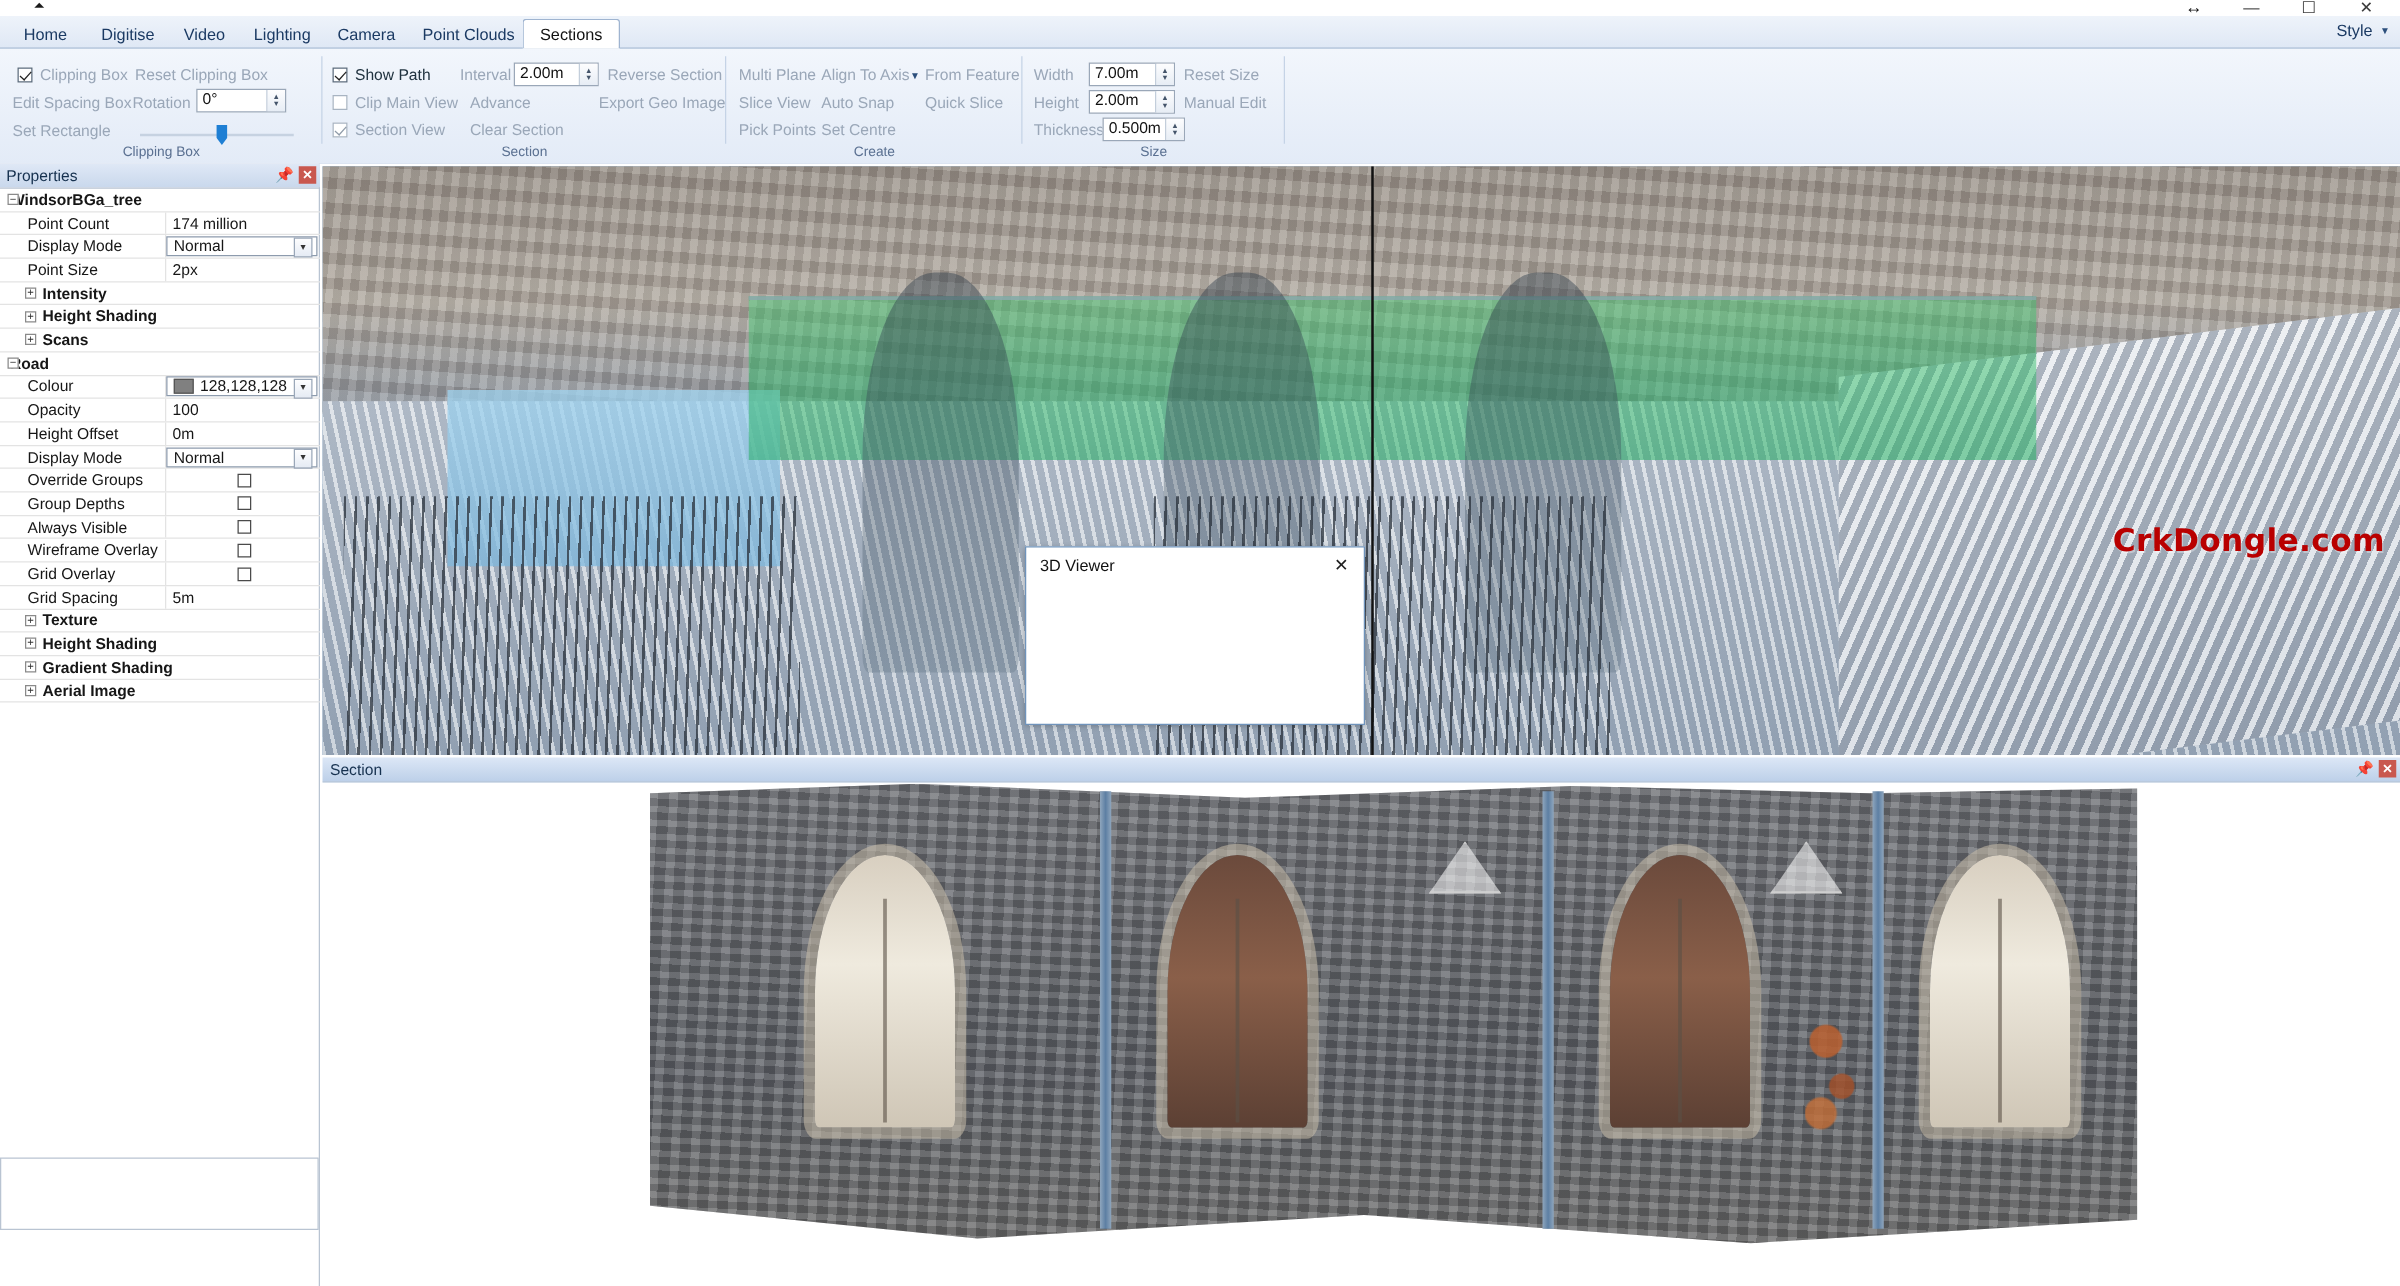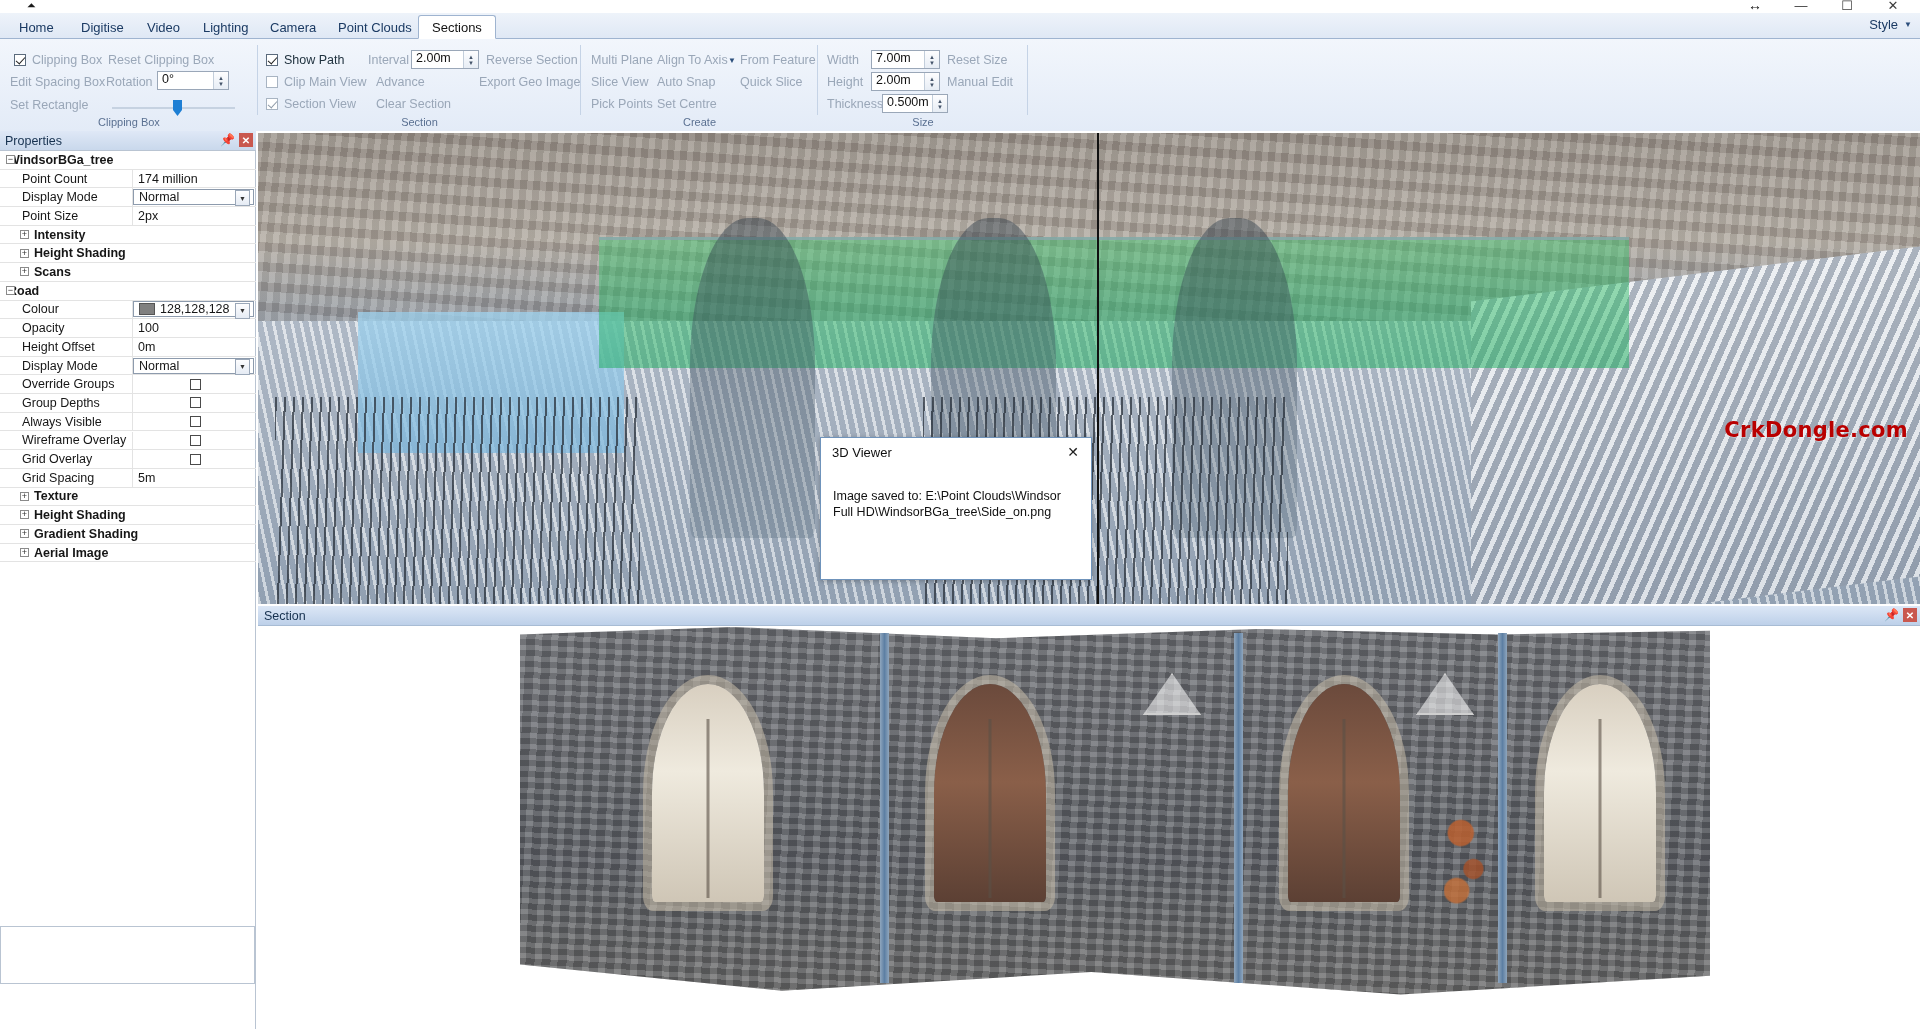--- a/index.html
+++ b/index.html
@@ -212,21 +212,21 @@
   .v-line {
     position: absolute; top: 0; width: 2px; height: 100%; background: #111;
   }
   .v-fence {
     position: absolute; bottom: 0; width: 22%; height: 44%;
     background: repeating-linear-gradient(92deg, rgba(40,48,58,.75) 0 2px, rgba(255,255,255,0) 2px 9px);
   }
   .wm {
     position: absolute; right: 12px; top: 285px;
     font-family: "DejaVu Sans", sans-serif;
-    font-size: 21px; font-weight: 700; color: #b90000;
+    font-size: 25px; font-weight: 700; color: #b90000;
     letter-spacing: .3px;
     text-shadow: 1px 1px 0 rgba(255,255,255,.35);
   }
 
   
   .dlg {
     position: absolute; left: 820px; top: 437px; width: 272px; height: 143px;
     background: #ffffff; border: 1px solid #6f93bb;
     box-shadow: 0 1px 5px rgba(0,0,0,.28);
   }
@@ -570,21 +570,20 @@
     <div class="v-fence" style="left:40%"></div>
     <div class="v-line" style="left:50.5%"></div>
     <div class="wm">CrkDongle.com</div>
   </div>
 
   <div class="dlg">
     <div class="dlg-title">
       <span>3D Viewer</span>
       <span class="dlg-x">✕</span>
     </div>
-    <div class="dlg-msg">Image saved to: E:\Point Clouds\Windsor Full HD\WindsorBGa_tree\Side_on.png</div>
   </div>
 
   <div class="secpanel">
     <div class="sec-hdr">
       <span>Section</span>
       <span class="sec-hdr-tools">
         <span class="pin-ico">📌</span>
         <span class="close-ico">✕</span>
       </span>
     </div>

